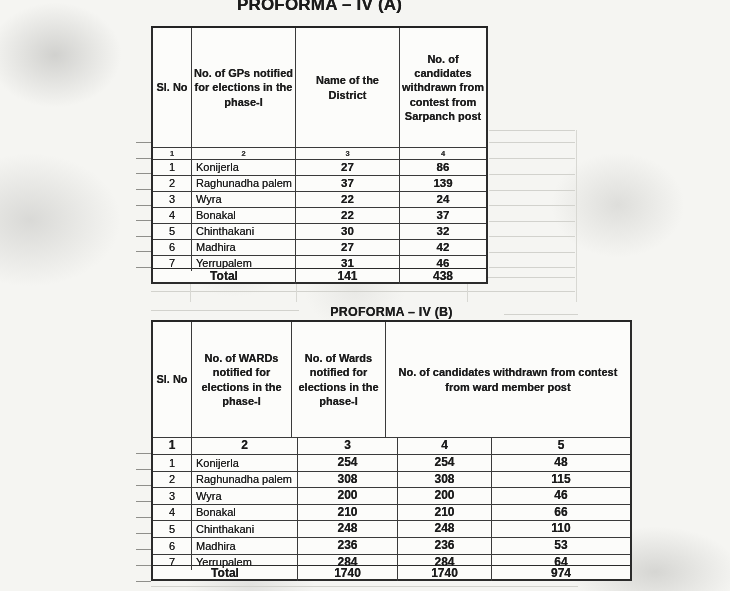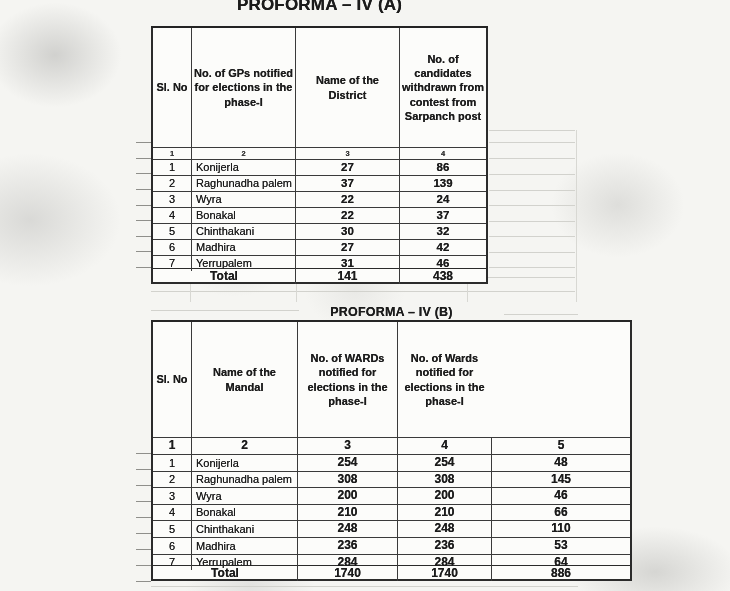--- a/index.html
+++ b/index.html
@@ -185,23 +185,23 @@
 
     </div>
   </div>
 
   <div class="twrap tableB">
     <div class="ttitle">PROFORMA – IV (B)</div>
     <div class="tbody">
 
       <div class="row hrow hrowB">
         <div class="c cB1">Sl. No</div>
-        <div class="c cB2">Name of the Mandal</div>
         <div class="c cB3">No. of WARDs notified for elections in the phase-I</div>
         <div class="c cB4">No. of Wards notified for elections in the phase-I</div>
+        <div class="c cB5">No. of candidates withdrawn from contest from ward member post</div>
       </div>
 
       <div class="row numrowB bt">
         <div class="c cB1">1</div>
         <div class="c cB2">2</div>
         <div class="c cB3">3</div>
         <div class="c cB4">4</div>
         <div class="c cB5">5</div>
       </div>
 
@@ -211,21 +211,21 @@
           <div class="c cB2 name">Konijerla</div>
           <div class="c cB3 num">254</div>
           <div class="c cB4 num">254</div>
           <div class="c cB5 num">48</div>
         </div>
         <div class="row bt">
           <div class="c cB1">2</div>
           <div class="c cB2 name">Raghunadha palem</div>
           <div class="c cB3 num">308</div>
           <div class="c cB4 num">308</div>
-          <div class="c cB5 num">145</div>
+          <div class="c cB5 num">115</div>
         </div>
         <div class="row bt">
           <div class="c cB1">3</div>
           <div class="c cB2 name">Wyra</div>
           <div class="c cB3 num">200</div>
           <div class="c cB4 num">200</div>
           <div class="c cB5 num">46</div>
         </div>
         <div class="row bt">
           <div class="c cB1">4</div>
@@ -254,19 +254,19 @@
           <div class="c cB3 num">284</div>
           <div class="c cB4 num">284</div>
           <div class="c cB5 num">64</div>
         </div>
       </div>
 
       <div class="row totalB bt2">
         <div class="c cB12">Total</div>
         <div class="c cB3">1740</div>
         <div class="c cB4">1740</div>
-        <div class="c cB5">886</div>
+        <div class="c cB5">974</div>
       </div>
 
     </div>
   </div>
 
 </div>
 
 </body></html>

